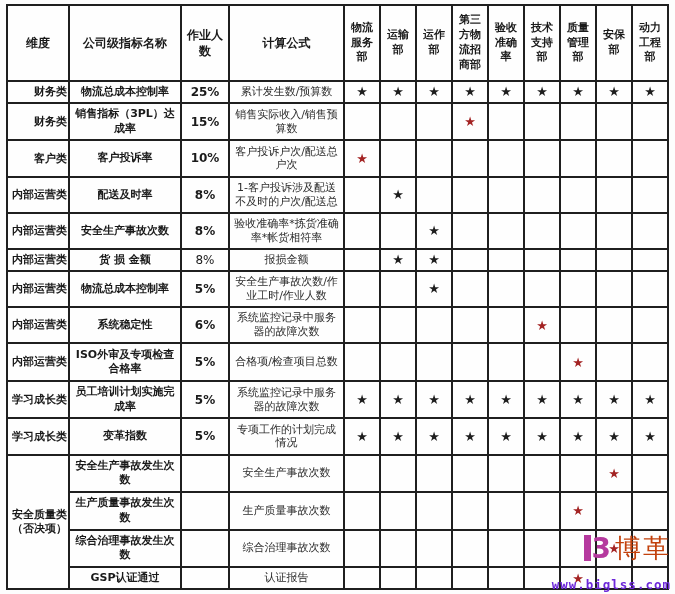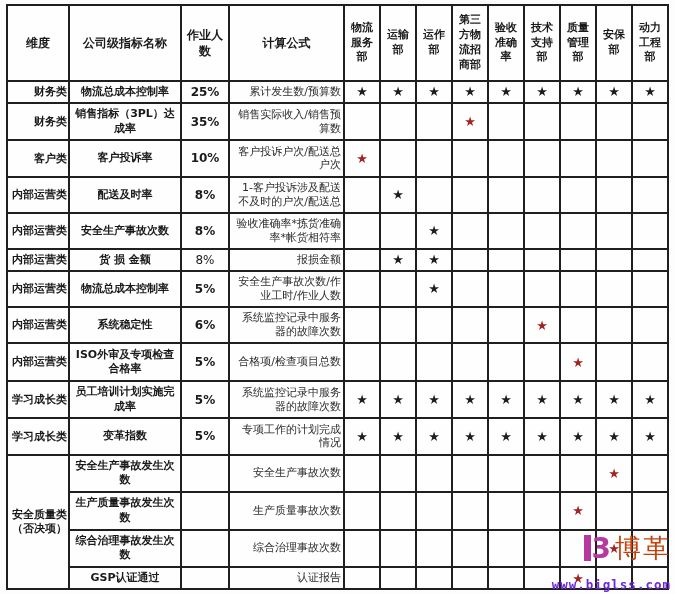--- a/index.html
+++ b/index.html
@@ -8,21 +8,21 @@
   table{border-collapse:collapse;table-layout:fixed;
         position:absolute;left:6px;top:4px;width:663px;height:586px;background:#fefefe;}
   th,td{border:2px solid #1f1f1f;text-align:center;vertical-align:middle;
         padding:1px 2px;overflow:hidden;}
   thead th{height:72px;font-size:12px;font-weight:bold;line-height:1.35;}
   thead th.dept{font-size:11px;padding:1px 3px;}
   td.dim{font-size:11px;font-weight:bold;line-height:1.25;padding:1px 1px;text-align:right;}
   td.ind{font-size:11px;font-weight:bold;line-height:1.3;}
   td.wt{font-size:12px;font-weight:bold;}
   td.wt.normal{font-weight:normal;}
-  td.formula{font-size:11px;font-weight:normal;color:#2b2b2b;line-height:1.25;text-align:right;}
+  td.formula{font-size:11px;font-weight:normal;color:#2b2b2b;line-height:1.25;}
   td.star-cell{font-size:13px;}
   .star{display:inline-block;line-height:1;}
   .star.black{color:#1d1d1d;}
   .star.red{color:#a32323;}
   .watermark{position:absolute;right:4px;bottom:2px;text-align:right;pointer-events:none;}
   .wm-top{display:flex;align-items:flex-end;justify-content:flex-end;gap:4px;}
   .wm-logo{display:inline-flex;align-items:flex-end;}
   .wm-bar{display:inline-block;width:7px;height:26px;background:#b5399e;margin-right:1px;}
   .wm-3{font-size:28px;font-weight:bold;color:#b5399e;line-height:0.9;}
   .wm-brand{font-size:26px;font-weight:normal;color:#c2410c;line-height:1;letter-spacing:2px;}
@@ -78,21 +78,21 @@
           <td class="star-cell"><span class="star black">★</span></td>
           <td class="star-cell"><span class="star black">★</span></td>
           <td class="star-cell"><span class="star black">★</span></td>
           <td class="star-cell"><span class="star black">★</span></td>
           <td class="star-cell"><span class="star black">★</span></td>
           <td class="star-cell"><span class="star black">★</span></td>
         </tr>
         <tr>
           <td class="dim">财务类</td>
           <td class="ind">销售指标（3PL）达成率</td>
-          <td class="wt">35%</td>
+          <td class="wt">15%</td>
           <td class="formula">销售实际收入/销售预算数</td>
           <td class="star-cell"></td>
           <td class="star-cell"></td>
           <td class="star-cell"></td>
           <td class="star-cell"><span class="star red">★</span></td>
           <td class="star-cell"></td>
           <td class="star-cell"></td>
           <td class="star-cell"></td>
           <td class="star-cell"></td>
           <td class="star-cell"></td>

